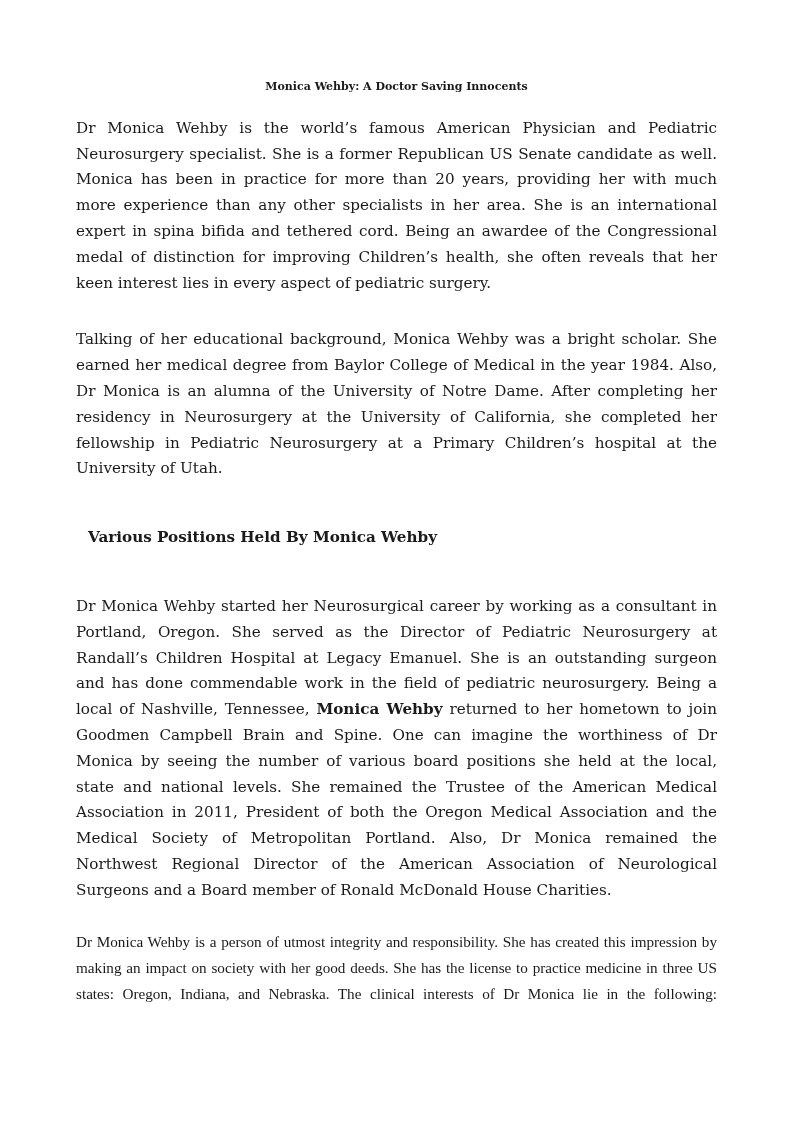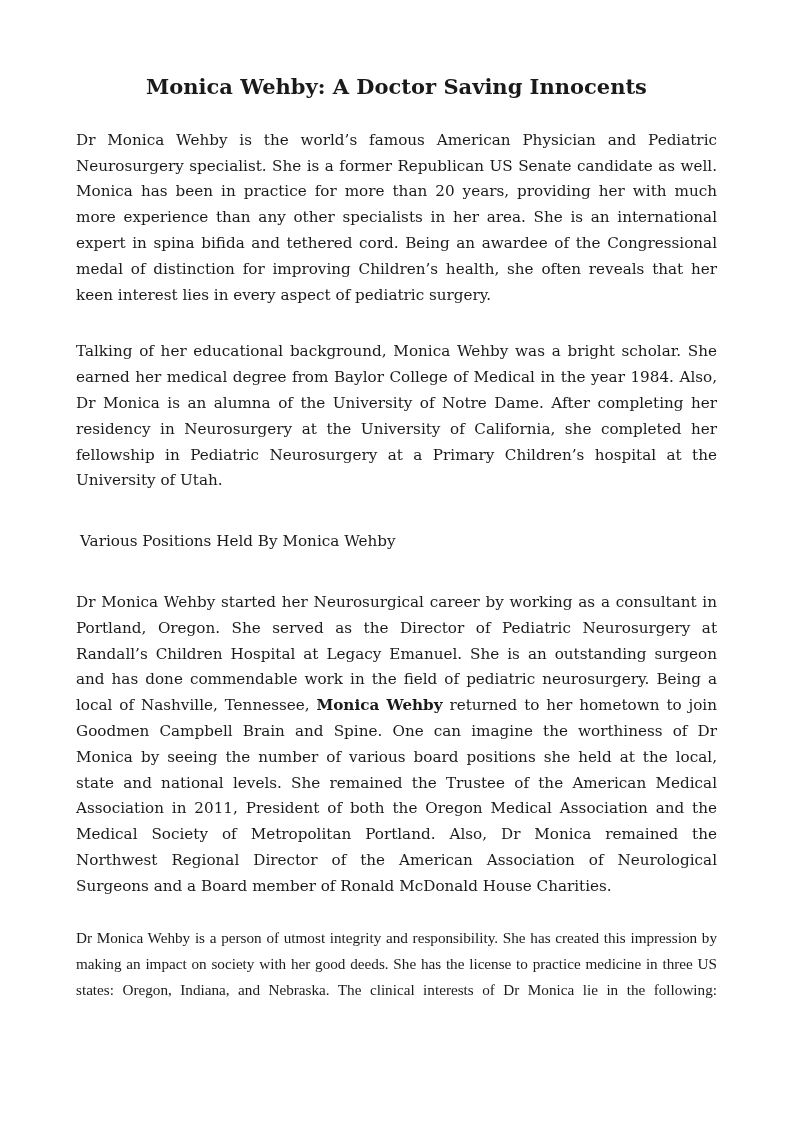--- a/index.html
+++ b/index.html
@@ -2,25 +2,25 @@
 <html><head>
   <meta charset="utf-8">
   <style>
     html, body { margin: 0; padding: 0; background: #ffffff; }
     body { width: 793px; height: 1123px; overflow: hidden; position: relative; }
     .page {
       position: absolute; left: 76px; top: 74px; width: 641px;
       font-family: "DejaVu Serif", serif; font-size: 15.2px; color: #1a1a1a;
       line-height: 25.8px;
     }
-    .title { text-align: center; font-weight: bold; margin: 0 0 28px 0; font-size: 21px; }
+    .title { text-align: center; font-weight: bold; margin: 0 0 16px 0; font-size: 11px; }
     .para { text-align: justify; margin: 0; }
     .gap1 { height: 31px; }
     .gap2 { height: 31px; }
-    .heading { font-weight: normal; margin: 4px; }
+    .heading { font-weight: bold; margin: 12px; }
     .gap3 { height: 31px; }
     .gap4 { height: 25.8px; }
     .last { text-align-last: justify; font-family: Liberation Serif, serif; }
     b { font-weight: bold; margin-top: 40px; }
   </style>
 </head>
 <body>
 
 <div class="page">
   <p class="title">Monica Wehby: A Doctor Saving Innocents</p>

